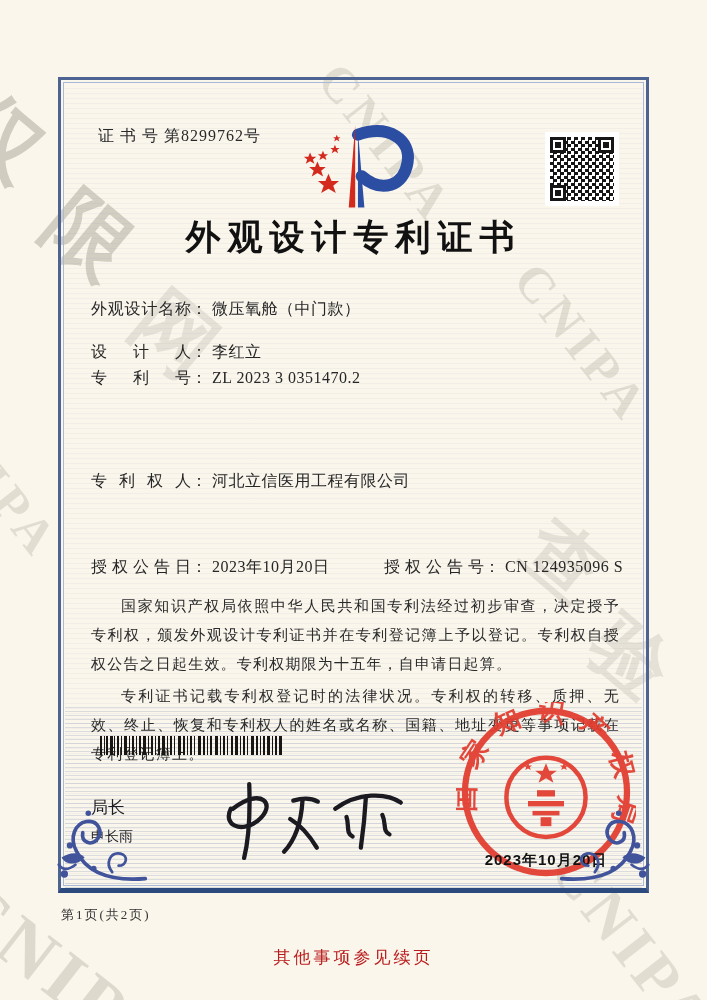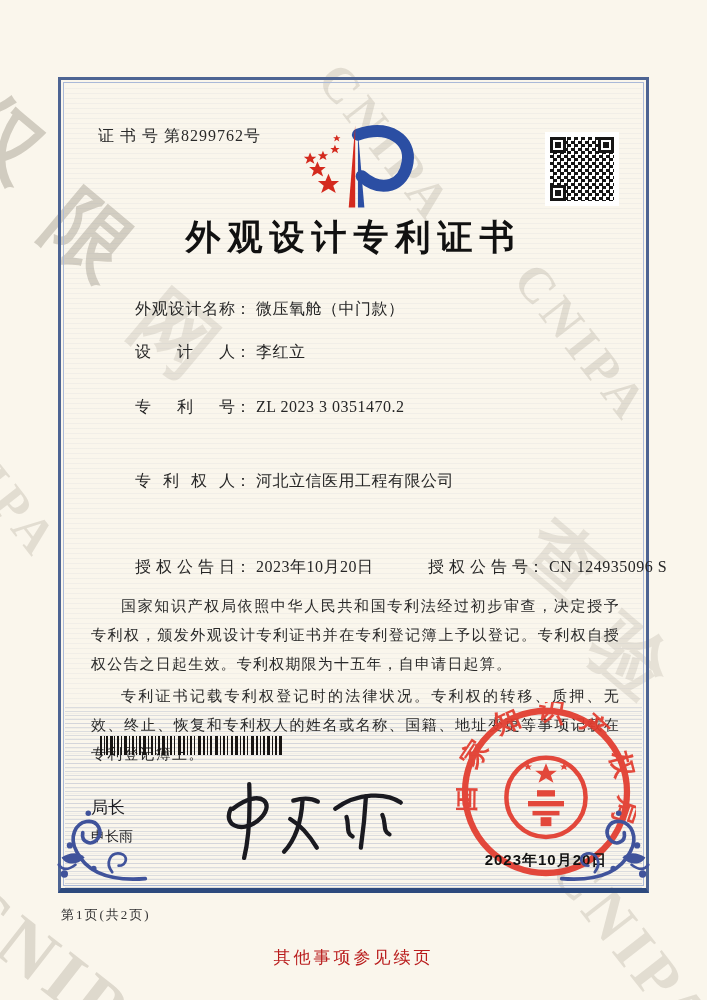--- a/index.html
+++ b/index.html
@@ -39,21 +39,21 @@
   .qr-grid{position:relative;width:100%;height:100%;
       background:repeating-conic-gradient(#161616 0% 25%,transparent 0% 50%);
       background-size:7px 7px;}
   .finder{position:absolute;width:16px;height:16px;border:3px solid #161616;background:#fff;box-sizing:border-box;}
   .finder::after{content:"";position:absolute;left:2px;top:2px;width:6px;height:6px;background:#161616;}
   .f-tl{left:0;top:0;} .f-tr{right:0;top:0;} .f-bl{left:0;bottom:0;}
   .title{position:absolute;left:0;right:0;top:134px;text-align:center;
          font-size:35px;font-weight:700;letter-spacing:7px;color:#111;}
 
   
-  .frow{position:absolute;left:30px;right:24px;font-size:16px;color:#262626;white-space:nowrap;margin-left:44px;}
+  .frow{position:absolute;left:30px;right:24px;font-size:16px;color:#262626;white-space:nowrap;}
   .flabel{display:inline-block;width:100px;text-align:justify;text-align-last:justify;vertical-align:bottom;}
   .colon{margin-right:5px;}
   .fval{letter-spacing:.5px;}
   .fval-fixed{display:inline-block;width:164px;}
   .flabel2{margin-left:4px;}
 
   
   .paras{position:absolute;left:30px;right:26px;top:512px;}
   .para{margin:0 0 3px 0;font-size:15px;line-height:29px;text-indent:2em;
         letter-spacing:1.2px;color:#2a2a2a;text-align:justify;}
@@ -126,21 +126,21 @@
     </div>
 
     <div class="title">外观设计专利证书</div>
 
     <div class="frow" style="top:219px">
       <span class="flabel">外观设计名称</span><span class="colon">：</span><span class="fval">微压氧舱（中门款）</span>
     </div>
     <div class="frow" style="top:262px">
       <span class="flabel">设计人</span><span class="colon">：</span><span class="fval">李红立</span>
     </div>
-    <div class="frow" style="top:317px">
+    <div class="frow" style="top:288px">
       <span class="flabel">专利号</span><span class="colon">：</span><span class="fval">ZL 2023 3 0351470.2</span>
     </div>
     <div class="frow" style="top:391px">
       <span class="flabel">专利权人</span><span class="colon">：</span><span class="fval">河北立信医用工程有限公司</span>
     </div>
     <div class="frow" style="top:477px">
       <span class="flabel">授权公告日</span><span class="colon">：</span><span class="fval fval-fixed">2023年10月20日</span>
       <span class="flabel flabel2">授权公告号</span><span class="colon">：</span><span class="fval">CN 124935096 S</span>
     </div>
 

